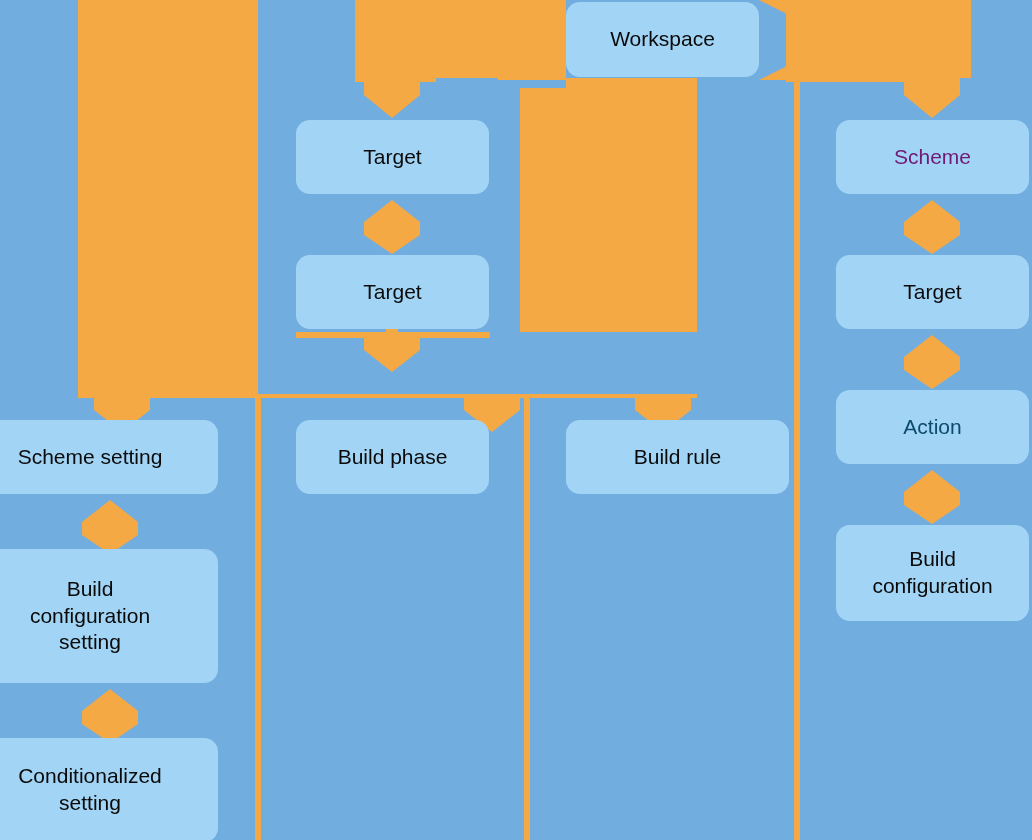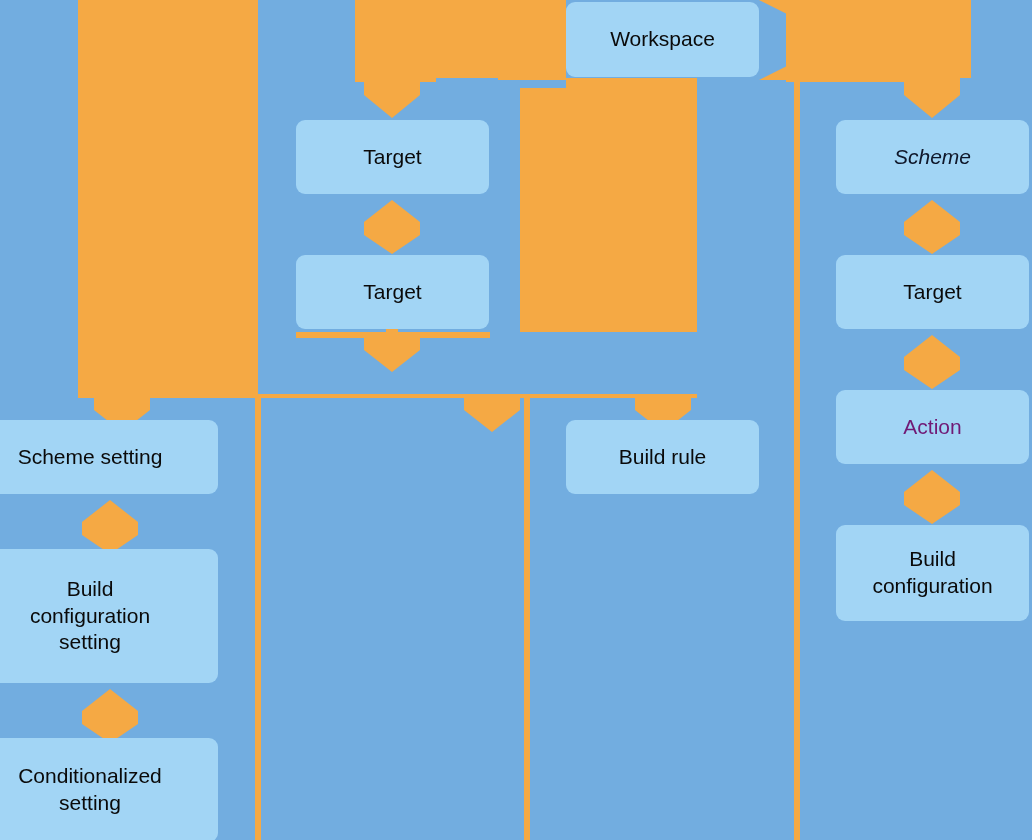--- a/index.html
+++ b/index.html
@@ -17,21 +17,21 @@
   }
   #connectors {
     position: absolute;
     left: 0; top: 0;
     width: 1032px; height: 840px;
     pointer-events: none;
   }
   .node {
     position: absolute;
     background: #A2D5F5;
-    border-radius: 9px;
+    border-radius: 14px;
     display: flex;
     align-items: center;
     justify-content: center;
     text-align: center;
     color: #0a0a0a;
     font-size: 21px;
     line-height: 1.28;
     font-family: "Liberation Sans", sans-serif;
     box-sizing: border-box;
     padding: 8px 8px;
@@ -136,37 +136,40 @@
 
   <div class="node" style="left: 566px; top: 2px; width: 193px; height: 75px; background: rgb(162, 213, 245); color: rgb(10, 10, 10);">
       <span>Workspace</span>
     </div>
   <div class="node" style="left: 296px; top: 120px; width: 193px; height: 74px; background: rgb(162, 213, 245); color: rgb(10, 10, 10);">
       <span>Target</span>
     </div>
   <div class="node" style="left: 296px; top: 255px; width: 193px; height: 74px; background: rgb(162, 213, 245); color: rgb(10, 10, 10);">
       <span>Target</span>
     </div>
-  <div class="node" style="left: 836px; top: 120px; width: 193px; height: 74px; background: rgb(162, 213, 245); color: #0f172a; font-style: italic;">
+  <div class="node" style="left: 836px; top: 120px; width: 193px; height: 74px; background: rgb(162, 213, 245); color: #701a75;">
       <span>Scheme</span>
     </div>
   <div class="node" style="left: 836px; top: 255px; width: 193px; height: 74px; background: rgb(162, 213, 245); color: rgb(10, 10, 10);">
       <span>Target</span>
     </div>
-  <div class="node" style="left: 836px; top: 390px; width: 193px; height: 74px; background: rgb(162, 213, 245); color: #701a75;">
+  <div class="node" style="left: 836px; top: 390px; width: 193px; height: 74px; background: rgb(162, 213, 245); color: #0c4a6e;">
       <span>Action</span>
     </div>
   <div class="node" style="left: 836px; top: 525px; width: 193px; height: 96px; background: rgb(162, 213, 245); color: rgb(10, 10, 10);">
       <span>Build
 configuration</span>
     </div>
   <div class="node" style="left: -38px; top: 420px; width: 256px; height: 74px; background: rgb(162, 213, 245); color: rgb(10, 10, 10);">
       <span>Scheme setting</span>
     </div>
-  <div class="node" style="left: 566px; top: 420px; width: 193px; height: 74px; background: rgb(162, 213, 245); color: rgb(10, 10, 10);">
+  <div class="node" style="left: 296px; top: 420px; width: 193px; height: 74px; background: rgb(162, 213, 245); color: rgb(10, 10, 10);">
+      <span>Build phase</span>
+    </div>
+  <div class="node" style="left: 566px; top: 420px; width: 223px; height: 74px; background: rgb(162, 213, 245); color: rgb(10, 10, 10);">
       <span>Build rule</span>
     </div>
   <div class="node" style="left: -38px; top: 549px; width: 256px; height: 134px; background: rgb(162, 213, 245); color: rgb(10, 10, 10);">
       <span>Build
 configuration
 setting</span>
     </div>
   <div class="node" style="left: -38px; top: 738px; width: 256px; height: 104px; background: rgb(162, 213, 245); color: rgb(10, 10, 10);">
       <span>Conditionalized
 setting</span>

